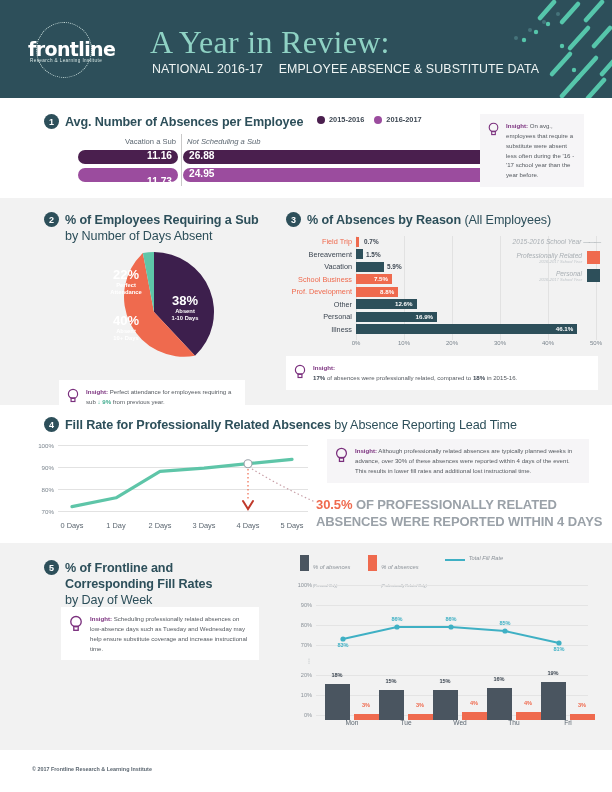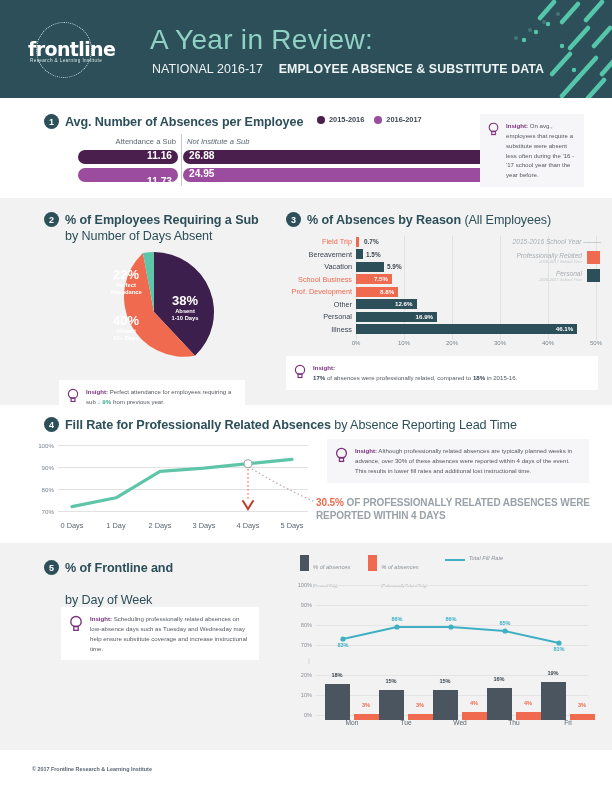--- a/index.html
+++ b/index.html
@@ -35,29 +35,29 @@
     font-family: "DejaVu Sans", sans-serif;
     font-size: 19px; font-weight: bold; color: #ffffff;
     letter-spacing: -0.6px;
   }
   .logo-sub {
     position: absolute; left: 2px; top: 36px;
     font-size: 4.6px; color: #d6e6e3; letter-spacing: 0.4px;
   }
   .hdr-title {
     position: absolute; left: 150px; top: 24px;
-    font-family: Liberation Sans, sans-serif;
-    font-size: 28px; color: #8fd2c4; font-weight: normal;
+    font-family: Liberation Serif, serif;
+    font-size: 32px; color: #8fd2c4; font-weight: normal;
     letter-spacing: 0.3px;
   }
   .hdr-sub {
     position: absolute; left: 152px; top: 62px;
     font-size: 12.4px; color: #eef4f3; letter-spacing: 0.1px;
   }
-  .hdr-sub b { font-weight: bold; padding-left: 12px; }
+  .hdr-sub b { font-weight: normal; padding-left: 12px; }
 
   
   .band { position: relative; width: 612px; }
   .band-white { background: #ffffff; }
   .band-grey  { background: #f2f2f2; }
 
   .numbadge {
     display: inline-flex; align-items: center; justify-content: center;
     width: 15px; height: 15px; border-radius: 50%;
     background: #2d4f5a; color: #fff;
@@ -129,21 +129,21 @@
   .s3-insight { position: absolute; left: 22px; top: 158px; width: 312px; }
 
   
   #sec4 { height: 138px; }
   .s4-head { position: absolute; left: 44px; top: 12px; display: flex; align-items: flex-start; }
   .s4-chart { position: absolute; left: 30px; top: 36px; width: 285px; height: 88px; }
   .s4-y { position: absolute; left: 0; width: 24px; text-align: right; font-size: 6.2px; color: #7b858e; transform: translateY(-50%); }
   .s4-grid { position: absolute; left: 28px; width: 250px; height: 1px; background: #e2e2e2; }
   .s4-x { position: absolute; bottom: -1px; font-size: 7.4px; color: #5b6670; transform: translateX(-50%); }
   .s4-insight { position: absolute; left: 327px; top: 34px; width: 262px; }
-  .s4-big { position: absolute; left: 316px; top: 92px; width: 290px; font-size: 10px; font-weight: bold; color: #9aa1a8; line-height: 1.28; letter-spacing: -0.1px; }
+  .s4-big { position: absolute; left: 316px; top: 92px; width: 290px; font-size: 13px; font-weight: bold; color: #9aa1a8; line-height: 1.28; letter-spacing: -0.1px; }
   .s4-big .pct { color: #ef6a4e; }
 
   
   #sec5 { height: 207px; }
   .s5-head { position: absolute; left: 44px; top: 17px; display: flex; align-items: flex-start; }
   .s5-insight { position: absolute; left: 61px; top: 64px; width: 198px; }
   .s5-leg { position: absolute; left: 300px; top: 12px; display: flex; gap: 18px; align-items: flex-start; }
   .s5-lg-sw { width: 9px; height: 16px; flex: 0 0 auto; }
   .s5-lg-i { display: flex; gap: 4px; align-items: flex-start; }
   .s5-lg-t1 { font-size: 5.7px; font-style: italic; color: #8b9299; line-height: 1.2; }
@@ -215,22 +215,22 @@
     <div class="lg-item">
       <span class="lg-dot" style="background:#4a1f4e"></span>
       <span>2015-2016</span>
     </div>
     <div class="lg-item">
       <span class="lg-dot" style="background:#9b4c9e"></span>
       <span>2016-2017</span>
     </div>
   </div>
 
-  <div class="s1-colhead s1-ch1">Attendance a Sub</div>
-  <div class="s1-colhead s1-ch2">Not Institute a Sub</div>
+  <div class="s1-colhead s1-ch1">Vacation a Sub</div>
+  <div class="s1-colhead s1-ch2">Not Scheduling a Sub</div>
   <div class="s1-div"></div>
 
   <div class="s1-row" style="left:78px; top:52px; width:420px;">
     <div class="s1-bar-a" style="left:0; width:100px; background:#4a1f4e;">
       <span class="s1-val" style="right:6px; top:0;">11.16</span>
     </div>
     <div class="s1-bar-a" style="left:105px; width:335px; background:#4a1f4e;">
       <span class="s1-val" style="left:6px; top:0;">26.88</span>
     </div>
   </div>
@@ -456,21 +456,21 @@
   <div class="s4-big">
     <span class="pct">30.5%</span><span> OF PROFESSIONALLY RELATED ABSENCES WERE REPORTED WITHIN 4 DAYS</span>
   </div>
 </div>
 
 <div class="band band-grey" id="sec5">
   <div class="s5-head">
     <span class="numbadge">5</span>
     <span class="sec-title">
       <span>% of Frontline and</span><br>
-      <br>
+      <span>Corresponding Fill Rates</span><br>
       <span class="lite">by Day of Week</span>
     </span>
   </div>
 
   <div class="insight on-grey s5-insight">
     <svg class="bulb" width="14" height="17" viewBox="0 0 11 14">
       <circle cx="5.5" cy="5.5" r="4.3" fill="none" stroke="#7a2f7d" stroke-width="1.1"></circle>
       <rect x="3.7" y="9.2" width="3.6" height="3.4" fill="none" stroke="#7a2f7d" stroke-width="1.1"></rect>
     </svg>
     <div class="insight-txt">

